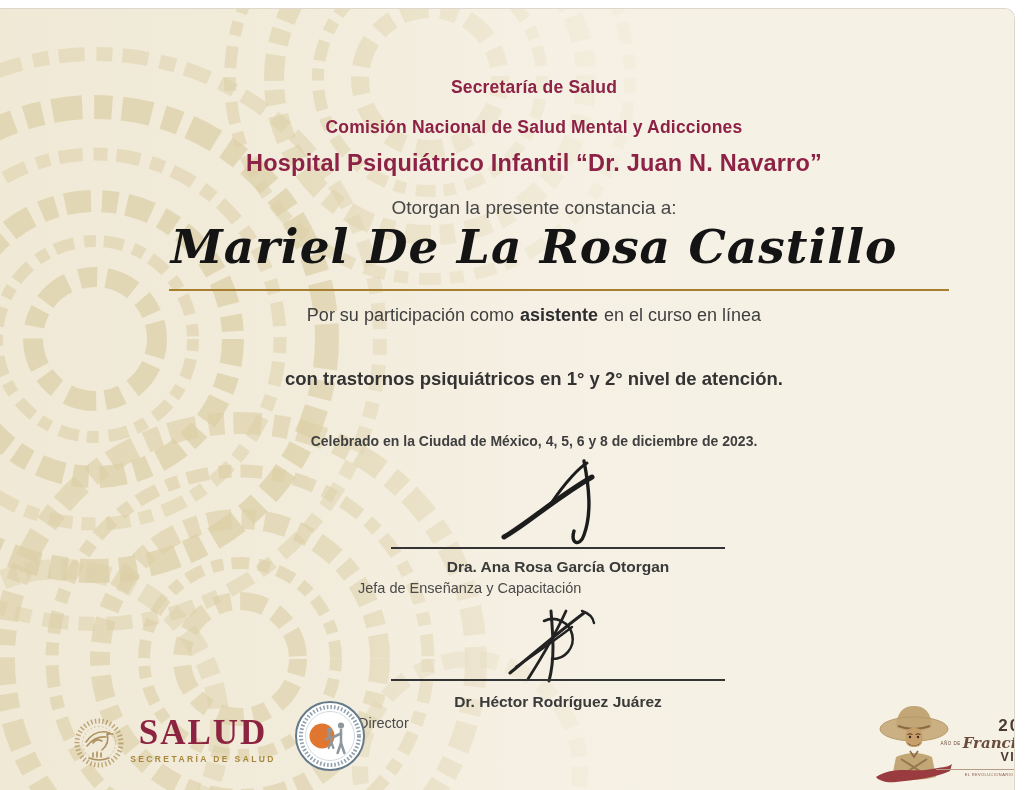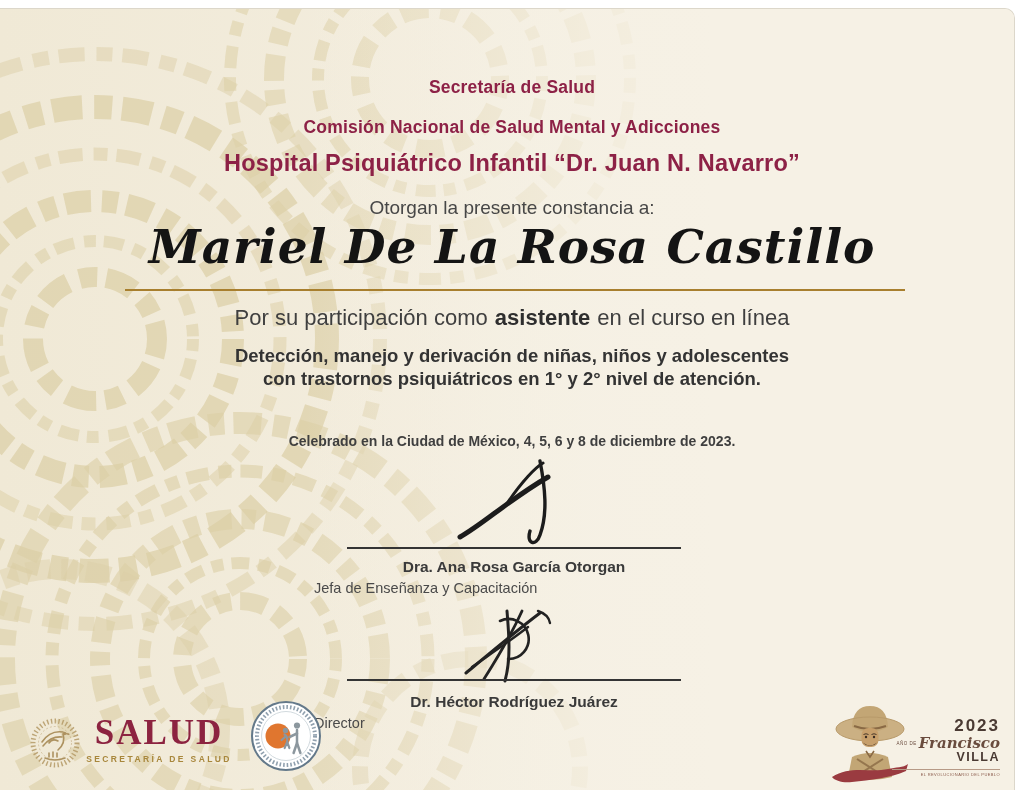--- a/index.html
+++ b/index.html
@@ -11,34 +11,34 @@
     position:absolute;left:0;top:8px;width:1014px;height:782px;
     background:linear-gradient(90deg,#f0e9d6 0%,#f3edde 45%,#f6f1e5 70%,#f6f1e5 100%);
     border-top:1px solid #dcd7ca;border-right:1px solid #dcd7ca;
     border-radius:0 10px 0 0;overflow:hidden;
   }
   .pattern-svg{position:absolute;left:0;top:0;z-index:0;}
   .pattern-fade{
     position:absolute;inset:0;z-index:1;
     background:linear-gradient(90deg,rgba(246,241,229,0) 30%,rgba(246,241,229,.75) 58%,#f6f1e5 78%);
   }
-  .content{position:absolute;inset:0;z-index:2;}
+  .content{position:absolute;inset:0;z-index:2;margin-left:44px;}
   .ctr{position:absolute;left:60px;right:50px;text-align:center;}
   .maroon{color:#8d2146;font-weight:700;}
   .h-small{top:68px;font-size:17.5px;letter-spacing:.2px;}
   .h-mid{top:108px;font-size:17.5px;letter-spacing:.2px;}
   .h-big{top:141px;font-size:23.5px;letter-spacing:.2px;}
   .grant{top:188px;font-size:19px;color:#474747;font-weight:400;}
   .recipient{
     top:210px;font-size:47px;color:#141414;
     font-family:"DejaVu Serif", serif;font-style:italic;font-weight:700;
     letter-spacing:1px;
   }
   .gold-line{position:absolute;left:125px;width:780px;top:280px;height:2px;background:#a87f2e;}
-  .participation{top:296px;font-size:22px;color:#3f3f3f;font-weight:400;}
+  .participation{top:296px;font-size:18px;color:#3f3f3f;font-weight:400;}
   .participation .p-role{font-weight:700;color:#2e2e2e;padding:0 1px;}
   .course{font-size:18.5px;font-weight:700;color:#333333;}
   .course1{top:336px;}
   .course2{top:359px;}
   .celebrado{top:424px;font-size:14px;color:#3f3f3f;font-weight:700;}
   .sig-svg{position:absolute;}
   .sig1{left:448px;top:446px;}
   .sig2{left:452px;top:596px;}
   .sig-line{position:absolute;left:347px;width:334px;height:1.5px;background:#343434;}
   .sig-line1{top:538px;}
@@ -113,21 +113,20 @@
     <div class="ctr maroon h-mid">Comisión Nacional de Salud Mental y Adicciones</div>
 
     <div class="ctr grant">Otorgan la presente constancia a:</div>
 
     <div class="ctr recipient">Mariel De La Rosa Castillo</div>
 
     <div class="gold-line"></div>
 
     <div class="ctr participation"><span>Por su participación como </span><span class="p-role">asistente</span><span> en el curso en línea</span></div>
 
-    <div class="ctr course course1">Detección, manejo y derivación de niñas, niños y adolescentes</div>
     <div class="ctr course course2">con trastornos psiquiátricos en 1° y 2° nivel de atención.</div>
 
     <div class="ctr celebrado">Celebrado en la Ciudad de México, 4, 5, 6 y 8 de diciembre de 2023.</div>
 
     <svg class="sig-svg sig1" width="120" height="94" viewBox="0 0 120 94" aria-hidden="true">
       <g fill="none" stroke="#1c1c1c" stroke-linecap="round">
         <path d="M 12,82 C 34,70 62,44 100,22" stroke-width="5"></path>
         <path d="M 58,50 C 74,26 88,12 95,8" stroke-width="3"></path>
         <path d="M 92,6 C 97,32 100,58 92,80 C 88,92 78,89 82,76" stroke-width="3.4"></path>
       </g>

